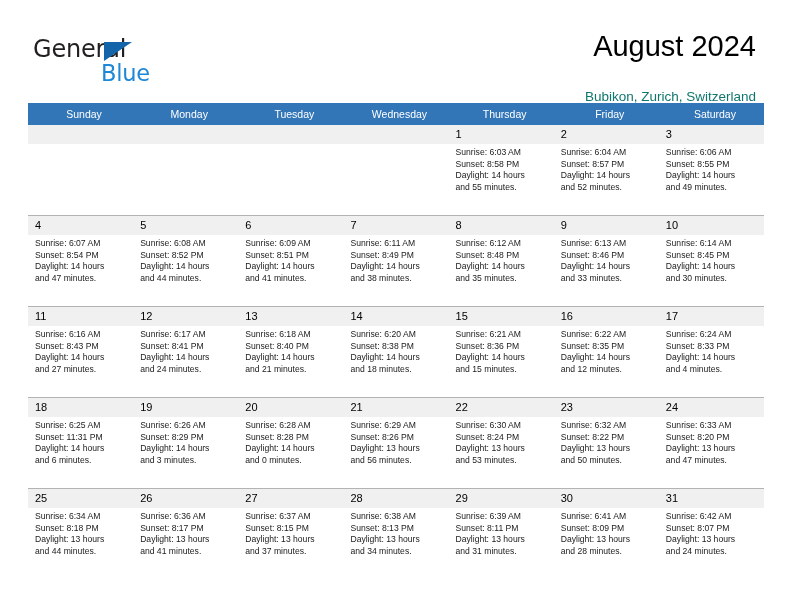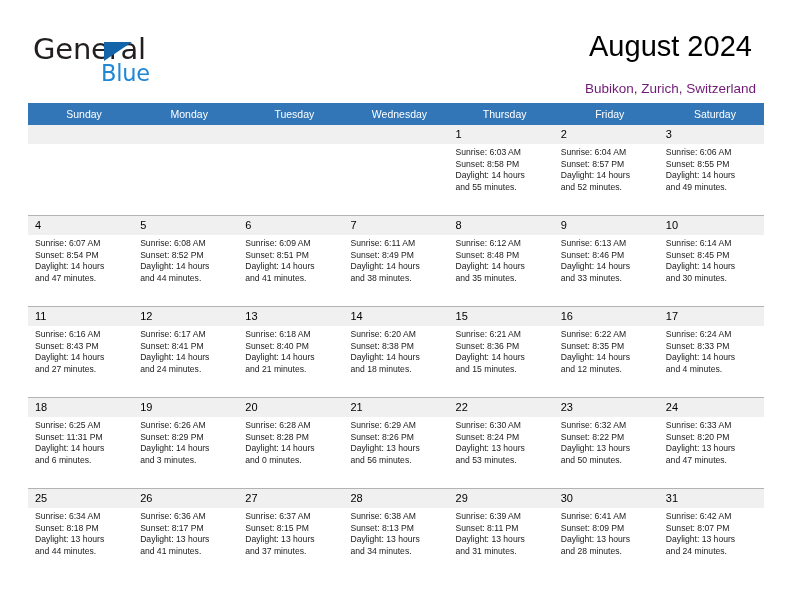--- a/index.html
+++ b/index.html
@@ -34,21 +34,21 @@
     position: absolute;
     left: 33px;
     top: 36px;
     width: 200px;
     height: 56px;
   }
   .brand-general {
     position: absolute;
     left: 0;
     top: 0;
-    font-size: 29px;
+    font-size: 24px;
     line-height: 26px;
     letter-spacing: -0.2px;
     color: #231f20;
     font-family: "DejaVu Sans", sans-serif;
     font-weight: 400;
   }
   .brand-flag {
     position: absolute;
     left: 71px;
     top: 6px;
@@ -74,27 +74,26 @@
     right: 36px;
     top: 28px;
     text-align: right;
   }
   .cal-title {
     font-size: 29px;
     line-height: 36px;
     color: #000000;
     font-weight: 400;
     white-space: nowrap;
-    text-align: center;
   }
   .cal-subtitle {
-    margin-top: 16px;
+    margin-top: 24px;
     font-size: 13.5px;
     line-height: 18px;
-    color: #701a75;
+    color: #0f766e;
     font-weight: 400;
     white-space: nowrap;
   }
 
   
   .calendar {
     position: absolute;
     left: 28px;
     top: 103px;
     width: 736px;

